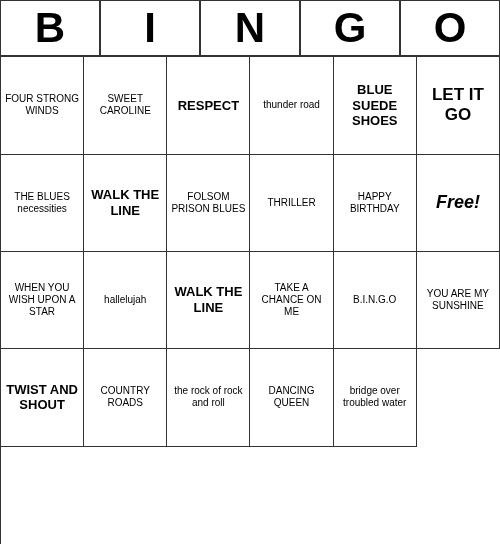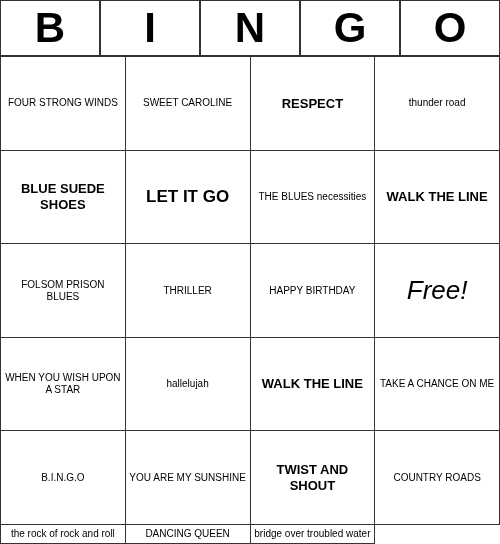--- a/index.html
+++ b/index.html
@@ -20,21 +20,21 @@
       flex: 1;
       text-align: center;
       font-size: 42px;
       font-weight: bold;
       padding: 4px 0;
       border: 1px solid #333;
       line-height: 1.1;
     }
     .bingo-grid {
       display: grid;
-      grid-template-columns: repeat(4, 1fr);
+      grid-template-columns: repeat(6, 1fr);
       grid-template-rows: repeat(5, 1fr);
       flex: 1;
       border-left: 1px solid #333;
       border-top: 1px solid #333;
     }
     .bingo-cell {
       border-right: 1px solid #333;
       border-bottom: 1px solid #333;
       display: flex;
       align-items: center;
@@ -51,22 +51,22 @@
       font-weight: bold;
     }
     .bingo-cell.medium-text {
       font-size: 13px;
       font-weight: bold;
     }
     .bingo-cell.small-text {
       font-size: 10px;
     }
     .bingo-cell.free {
-      font-size: 26px;
-      font-weight: normal;
+      font-size: 18px;
+      font-weight: bold;
       font-style: italic;
     }
     .bingo-cell.upper {
       text-transform: uppercase;
     }
   </style>
 </head>
 <body>
 
 <div class="bingo-header">

